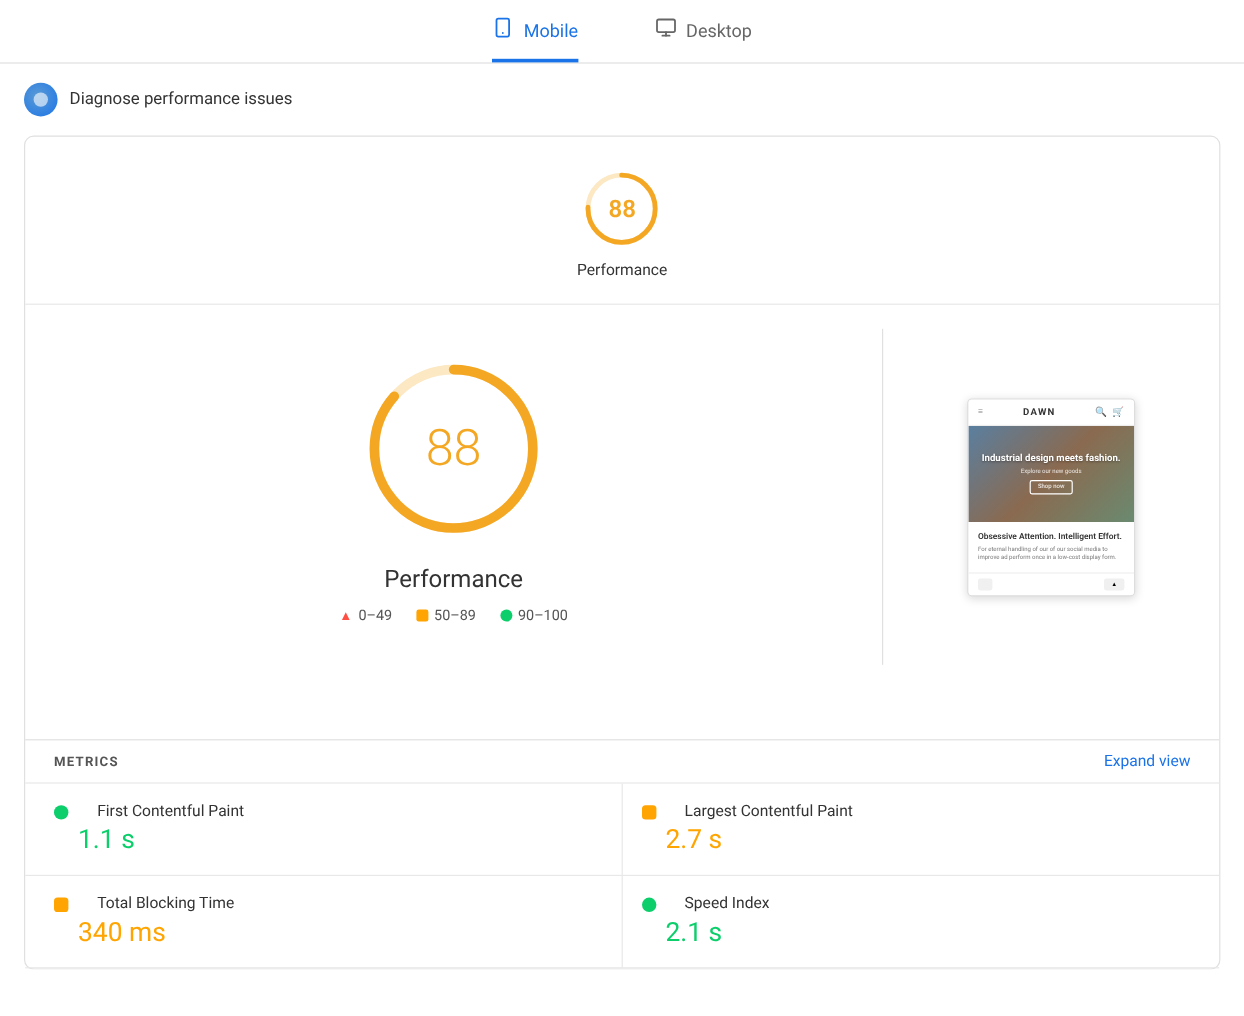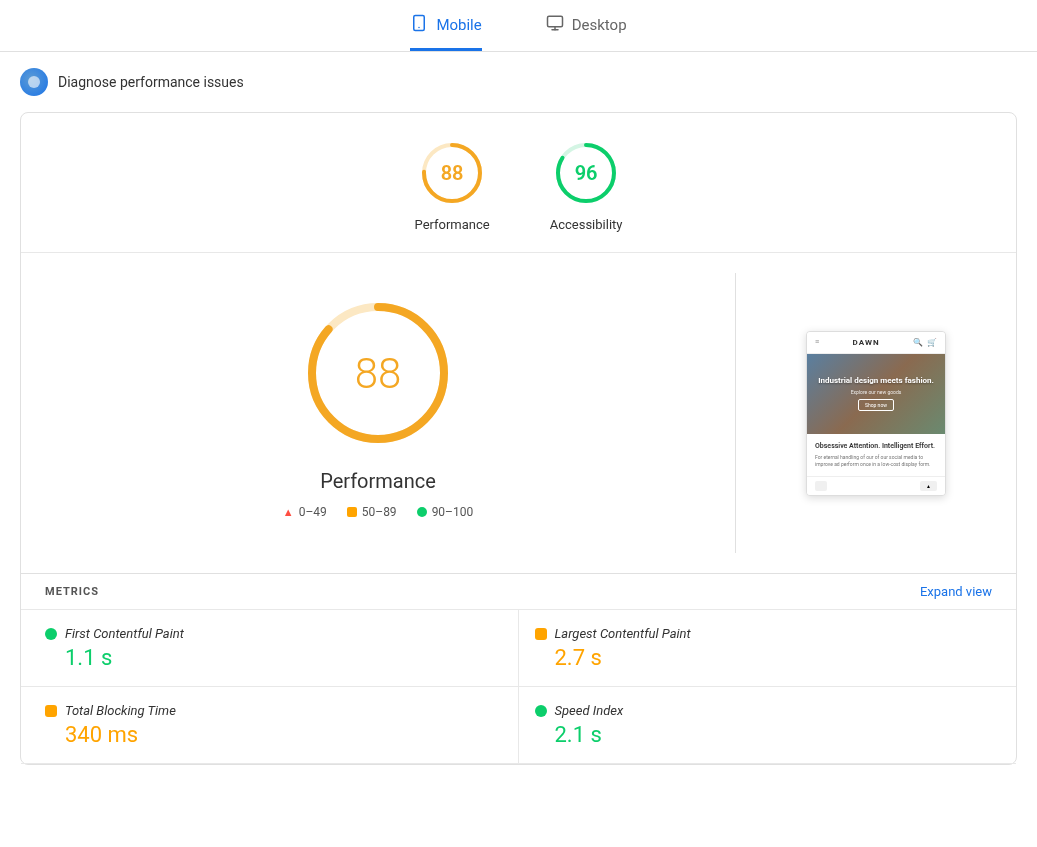--- a/index.html
+++ b/index.html
@@ -251,20 +251,21 @@
       border-radius: 2px;
     }
 
     
     .metrics-header {
       display: flex;
       justify-content: space-between;
       align-items: center;
       padding: 10px 24px;
       border-top: 1px solid #e0e0e0;
+      margin-top: 42px;
     }
     .metrics-label {
       font-size: 11px;
       font-weight: 700;
       letter-spacing: 1px;
       color: #555;
       text-transform: uppercase;
     }
     .expand-view {
       font-size: 13px;
@@ -280,23 +281,22 @@
     }
     .metric-cell {
       padding: 16px 24px;
       border-bottom: 1px solid #e8e8e8;
       border-right: 1px solid #e8e8e8;
     }
     .metric-cell:nth-child(2n) { border-right: none; padding-left: 16px; }
     .metric-name-row {
       display: flex;
       align-items: center;
-      gap: 8px;
+      gap: 24px;
       margin-bottom: 4px;
-      font-style: italic;
     }
     .metric-dot {
       width: 12px; height: 12px; border-radius: 50%;
       flex-shrink: 0;
     }
     .metric-dot.green { background: #0cce6b; }
     .metric-dot.orange { background: #ffa400; border-radius: 3px; }
     .metric-name {
       font-size: 13px;
       color: #333;
@@ -347,30 +347,20 @@
       <div class="score-circle-wrap">
         <svg width="72" height="72" viewBox="0 0 72 72">
           <circle cx="36" cy="36" r="28" fill="none" stroke="#fce8c3" stroke-width="4"></circle>
           <circle cx="36" cy="36" r="28" fill="none" stroke="#f4a723" stroke-width="4" stroke-dasharray="153.94" stroke-dashoffset="20.9" stroke-linecap="round"></circle>
         </svg>
         <span class="score-number orange">88</span>
       </div>
       <span class="score-label">Performance</span>
     </div>
 
-    <div class="score-item">
-      <div class="score-circle-wrap">
-        <svg width="72" height="72" viewBox="0 0 72 72">
-          <circle cx="36" cy="36" r="28" fill="none" stroke="#d4f5e4" stroke-width="4"></circle>
-          <circle cx="36" cy="36" r="28" fill="none" stroke="#0cce6b" stroke-width="4" stroke-dasharray="153.94" stroke-dashoffset="6.16" stroke-linecap="round"></circle>
-        </svg>
-        <span class="score-number green">96</span>
-      </div>
-      <span class="score-label">Accessibility</span>
-    </div>
 
 
   </div>
 
   <div class="detail-section">
     <div class="left-panel">
 
       <div class="big-score-wrap">
         <svg width="160" height="160" viewBox="0 0 160 160">
           <circle cx="80" cy="80" r="66" fill="none" stroke="#fce8c3" stroke-width="8"></circle>

